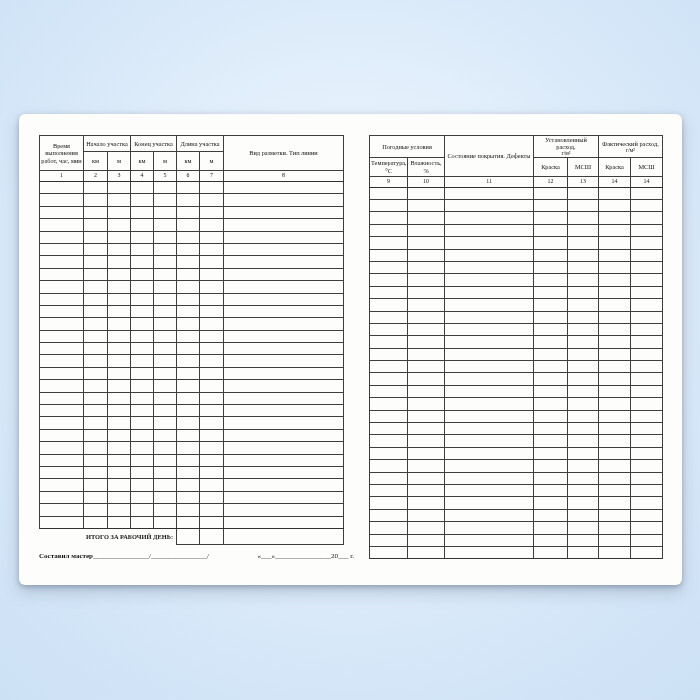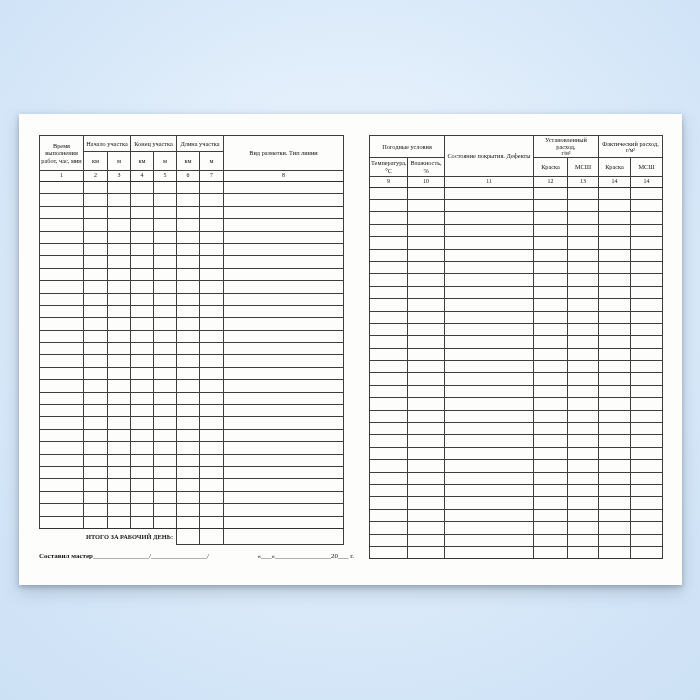--- a/index.html
+++ b/index.html
@@ -2,21 +2,21 @@
 <html><head>
 <meta charset="utf-8">
 <style>
   html,body { margin:0; padding:0; }
   .stage {
     position:relative; width:700px; height:700px; overflow:hidden;
     background: radial-gradient(circle at 50% 42%, #f0f7fe 0%, #e3effb 38%, #d4e6f8 72%, #cde1f5 100%);
   }
   .page {
     position:absolute; left:19px; top:114px; width:663px; height:471px;
-    background:#fdfdfc; border-radius:0;
+    background:#fdfdfc; border-radius:6px;
     box-shadow: 0 2px 5px rgba(90,105,125,.45), 0 7px 16px rgba(90,105,125,.28);
   }
   table.tbl {
     position:absolute; top:21px;
     border-collapse:collapse; table-layout:fixed;
     font-family:"Liberation Serif","DejaVu Serif",serif;
     color:#131313; font-size:6.3px;
   }
   .tbl-left  { left:20px;  width:304px; }
   .tbl-right { left:350px; width:293px; }

